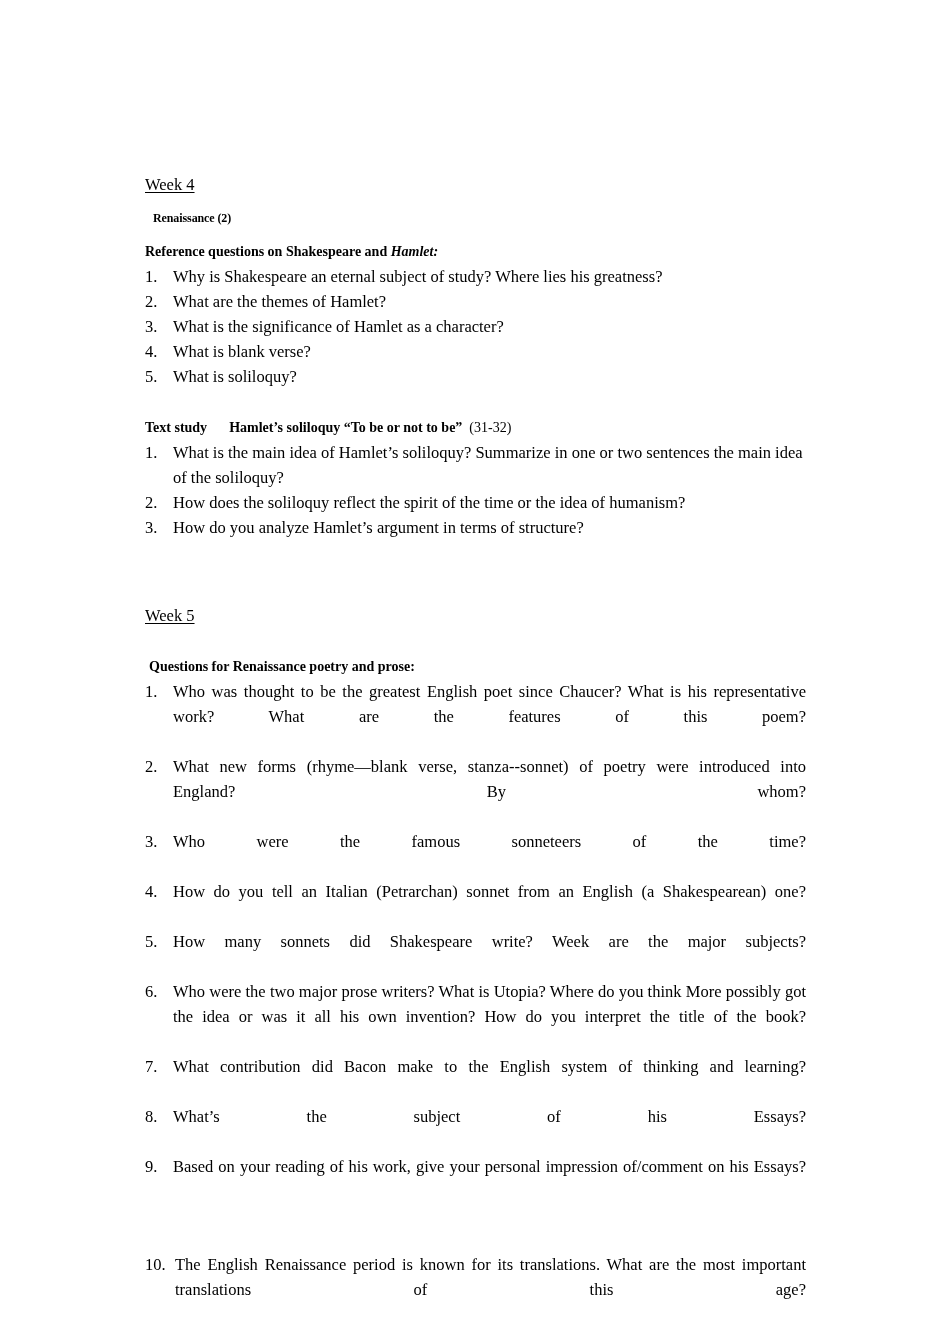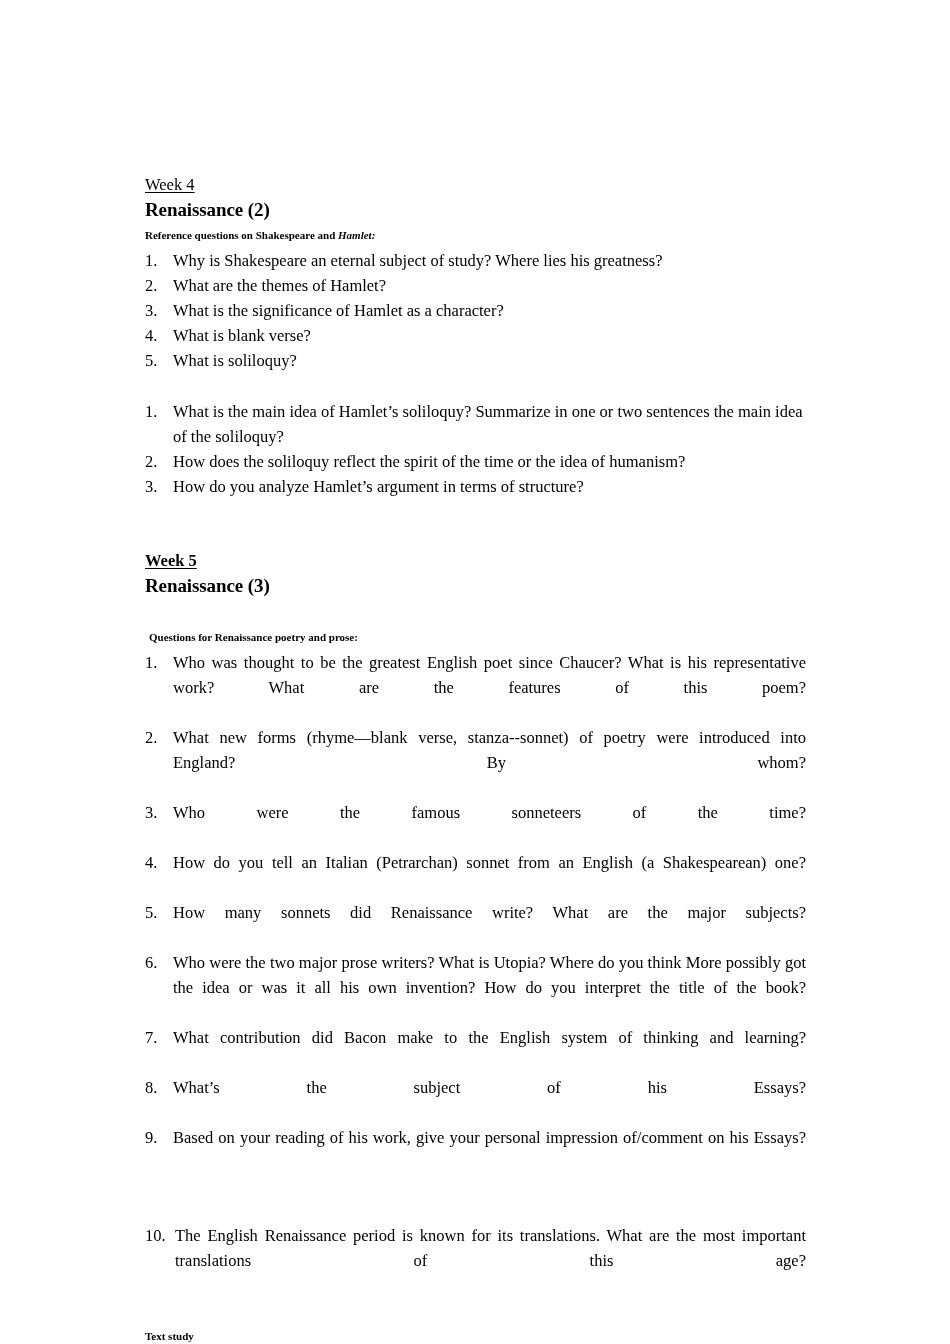--- a/index.html
+++ b/index.html
@@ -30,30 +30,30 @@
   }
   .week-label {
     font-size: 16.5px;
     line-height: 25px;
     margin: 0;
     text-decoration: underline;
     text-underline-offset: 2px;
     display: block;
     width: max-content;
   }
-  .week-label.bold { font-weight: bold; }
+  .week-label.bold { font-weight: normal; margin-top: 14px; }
   .section-title {
-    font-size: 19px;
+    font-size: 12px;
     line-height: 26px;
     font-weight: bold;
-    margin: 0;
+    margin: 8px;
     letter-spacing: -0.1px;
   }
   .sub-head {
-    font-size: 11px;
+    font-size: 14px;
     line-height: 25px;
     font-weight: bold;
     margin: 0;
   }
   .sub-head .ital { font-style: italic; }
   .sub-head .reg { font-weight: normal; }
   .sub-head.indent1 { padding-left: 4px; }
   .sub-head .gap { display: inline-block; width: 22px; }
 
   
@@ -121,41 +121,41 @@
           <span class="txt">What is blank verse?</span>
         </li>
       <li>
           <span class="num">5.</span>
           <span class="txt">What is soliloquy?</span>
         </li>
     </ol>
 
     <div class="spacer-md"></div>
 
+    <div class="sub-head"><span>Text study</span><span class="gap"></span><span>Hamlet’s soliloquy “To be or not to be”</span><span class="reg">&nbsp; <span class="reg">(31-32)</span></span></div>
 
     <ol class="qlist">
       <li>
           <span class="num">1.</span>
           <span class="txt">What is the main idea of Hamlet’s soliloquy? Summarize in one or two sentences the main idea of the soliloquy?</span>
         </li>
       <li>
           <span class="num">2.</span>
           <span class="txt">How does the soliloquy reflect the spirit of the time or the idea of humanism?</span>
         </li>
       <li>
           <span class="num">3.</span>
           <span class="txt">How do you analyze Hamlet’s argument in terms of structure?</span>
         </li>
     </ol>
 
     <div class="spacer-lg"></div>
 
     <div class="week-label bold">Week 5</div>
 
-    <div class="section-title">Renaissance (3)</div>
 
     <div class="spacer-md"></div>
 
     <div class="sub-head indent1">Questions for Renaissance poetry and prose:</div>
 
     <ol class="qlist justify">
       <li>
           <span class="num">1.</span>
           <span class="txt"><span>Who was thought to be the greatest English poet since Chaucer? What is his representative work? What are the features of this poem?</span></span>
         </li>
@@ -166,21 +166,21 @@
       <li>
           <span class="num">3.</span>
           <span class="txt"><span>Who were the famous sonneteers of the time?</span></span>
         </li>
       <li>
           <span class="num">4.</span>
           <span class="txt"><span>How do you tell an Italian (Petrarchan) sonnet from an English (a Shakespearean) one?</span></span>
         </li>
       <li>
           <span class="num">5.</span>
-          <span class="txt"><span>How many sonnets did Renaissance write? What are the major subjects?</span></span>
+          <span class="txt"><span>How many sonnets did Shakespeare write? Week are the major subjects?</span></span>
         </li>
       <li>
           <span class="num">6.</span>
           <span class="txt"><span>Who were the two major prose writers? What is </span><span class="ital">Utopia</span><span>? Where do you think More possibly got the idea or was it all his own invention? How do you interpret the title of the book?</span></span>
         </li>
       <li>
           <span class="num">7.</span>
           <span class="txt"><span>What contribution did Bacon make to the English system of thinking and learning?</span></span>
         </li>
       <li>

